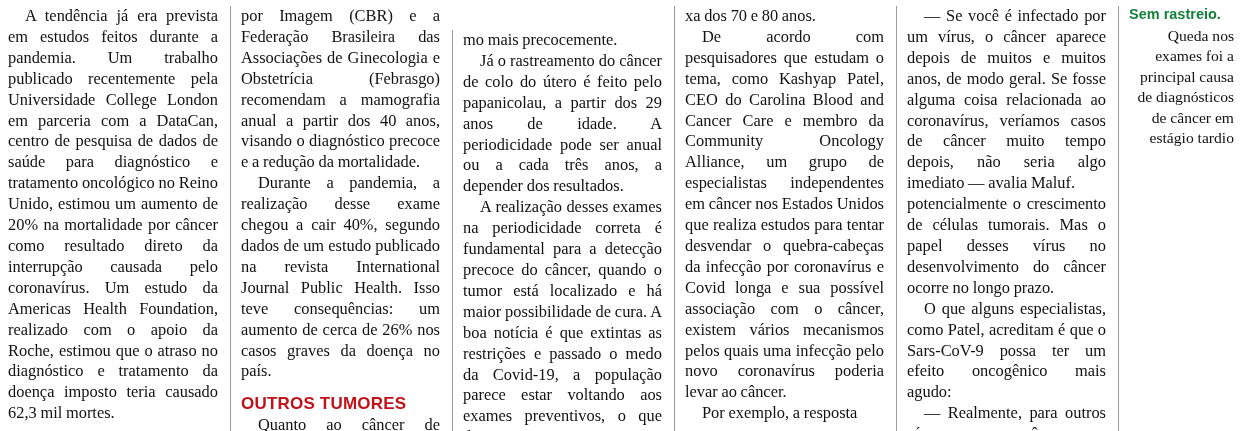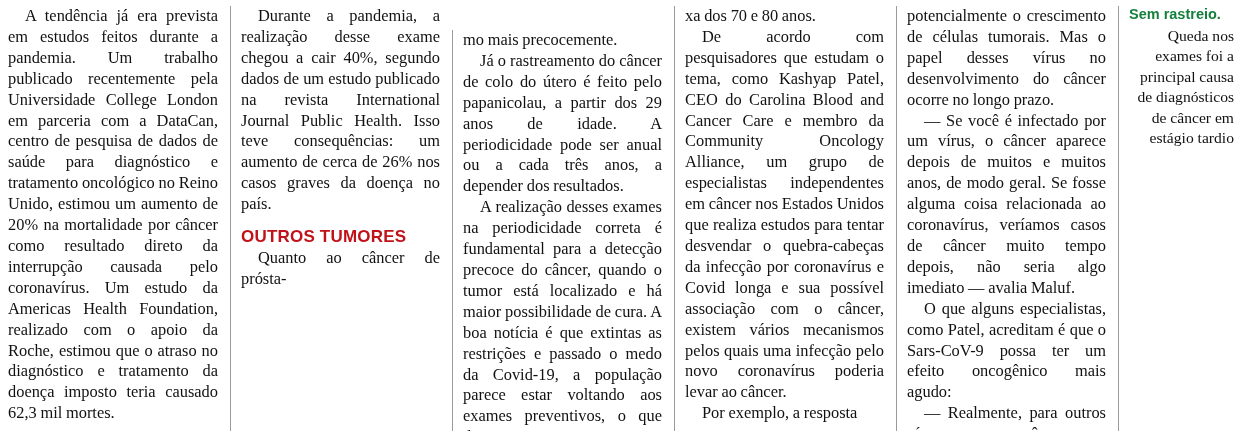--- a/index.html
+++ b/index.html
@@ -86,40 +86,41 @@
 </head>
 <body>
 
 <div class="page">
 
   <div class="col c1">
     <p class="body">A tendência já era prevista em estudos feitos durante a pandemia. Um trabalho publicado recentemente pela Universidade College London em parceria com a DataCan, centro de pesquisa de dados de saúde para diagnóstico e tratamento oncológico no Reino Unido, estimou um aumento de 20% na mortalidade por câncer como resultado direto da interrupção causada pelo coronavírus. Um estudo da Americas Health Foundation, realizado com o apoio da Roche, estimou que o atraso no diagnóstico e tratamento da doença imposto teria causado 62,3 mil mortes.</p>
   </div>
 
   <div class="col col-rule c2">
+    <p class="body noindent">por Imagem (CBR) e a Federação Brasileira das Associações de Ginecologia e Obstetrícia (Febrasgo) recomendam a mamografia anual a partir dos 40 anos, visando o diagnóstico precoce e a redução da mortalidade.</p>
     <p class="body">Durante a pandemia, a realização desse exame chegou a cair 40%, segundo dados de um estudo publicado na revista International Journal Public Health. Isso teve consequências: um aumento de cerca de 26% nos casos graves da doença no país.</p>
     <h2 class="subhead">OUTROS TUMORES</h2>
     <p class="body">Quanto ao câncer de prósta-</p>
   </div>
 
   <div class="col col-rule c3">
     <p class="body noindent">mo mais precocemente.</p>
     <p class="body">Já o rastreamento do câncer de colo do útero é feito pelo papanicolau, a partir dos 29 anos de idade. A periodicidade pode ser anual ou a cada três anos, a depender dos resultados.</p>
     <p class="body">A realização desses exames na periodicidade correta é fundamental para a detecção precoce do câncer, quando o tumor está localizado e há maior possibilidade de cura. A boa notícia é que extintas as restrições e passado o medo da Covid-19, a população parece estar voltando aos exames preventivos, o que deve con-</p>
   </div>
 
   <div class="col col-rule c4">
     <p class="body noindent">xa dos 70 e 80 anos.</p>
     <p class="body">De acordo com pesquisadores que estudam o tema, como Kashyap Patel, CEO do Carolina Blood and Cancer Care e membro da Community Oncology Alliance, um grupo de especialistas independentes em câncer nos Estados Unidos que realiza estudos para tentar desvendar o quebra-cabeças da infecção por coronavírus e Covid longa e sua possível associação com o câncer, existem vários mecanismos pelos quais uma infecção pelo novo coronavírus poderia levar ao câncer.</p>
     <p class="body">Por exemplo, a resposta</p>
   </div>
 
   <div class="col col-rule c5">
+    <p class="body">— Se você é infectado por um vírus, o câncer aparece depois de muitos e muitos anos, de modo geral. Se fosse alguma coisa relacionada ao coronavírus, veríamos casos de câncer muito tempo depois, não seria algo imediato — avalia Maluf.</p>
     <p class="body noindent">potencialmente o crescimento de células tumorais. Mas o papel desses vírus no desenvolvimento do câncer ocorre no longo prazo.</p>
-    <p class="body">— Se você é infectado por um vírus, o câncer aparece depois de muitos e muitos anos, de modo geral. Se fosse alguma coisa relacionada ao coronavírus, veríamos casos de câncer muito tempo depois, não seria algo imediato — avalia Maluf.</p>
     <p class="body">O que alguns especialistas, como Patel, acreditam é que o Sars-CoV-9 possa ter um efeito oncogênico mais agudo:</p>
     <p class="body">— Realmente, para outros vírus que causam câncer, a</p>
   </div>
 
   <div class="col col-rule c6">
     <div class="sidebar-head">Sem rastreio.</div>
     <p class="sidebar-text">Queda nos exames foi a principal causa de diagnósticos de câncer em estágio tardio</p>
   </div>
 
 </div>

